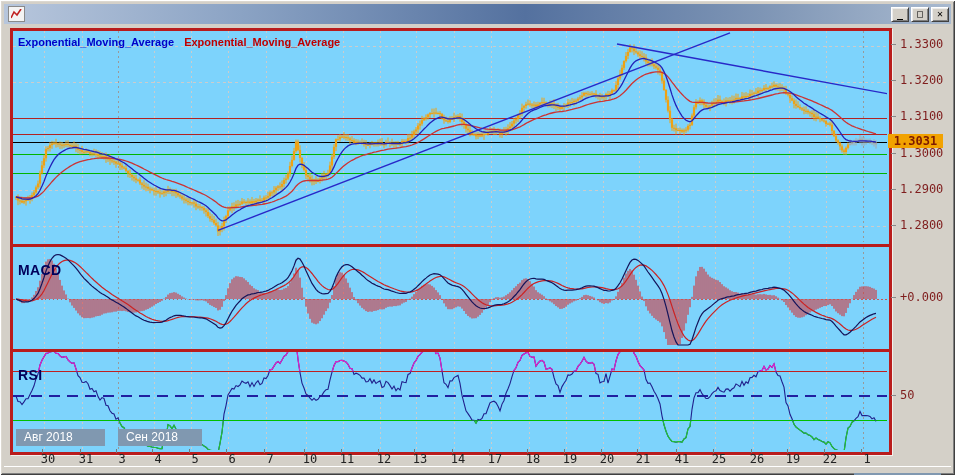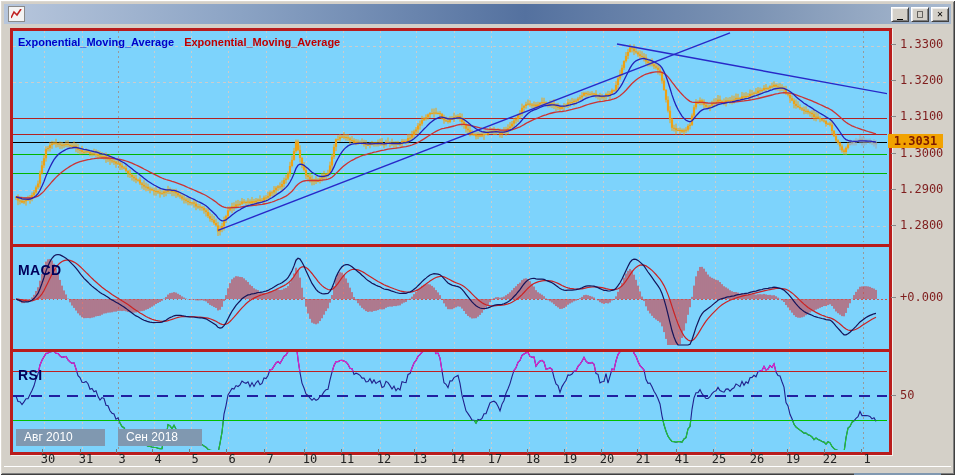--- a/index.html
+++ b/index.html
@@ -1541,18 +1541,18 @@
     <div class="xtick" style="left: 518px;">18</div>
     <div class="xtick" style="left: 555px;">19</div>
     <div class="xtick" style="left: 592px;">20</div>
     <div class="xtick" style="left: 628px;">21</div>
     <div class="xtick" style="left: 667px;">41</div>
     <div class="xtick" style="left: 704px;">25</div>
     <div class="xtick" style="left: 742px;">26</div>
     <div class="xtick" style="left: 778px;">19</div>
     <div class="xtick" style="left: 815px;">22</div>
     <div class="xtick" style="left: 852px;">1</div>
-    <div class="month" style="left: 16px; width: 89px;">Авг 2010</div>
+    <div class="month" style="left: 16px; width: 89px;">Авг 2018</div>
     <div class="month" style="left: 118px; width: 84px;">Сен 2018</div>
     <div class="month" style="left: 854px; width: 87px; margin-top: 44px;">Окт 2018</div>
   </div>
 
 <div class="bottomstrip"></div>
 
 </body></html>

